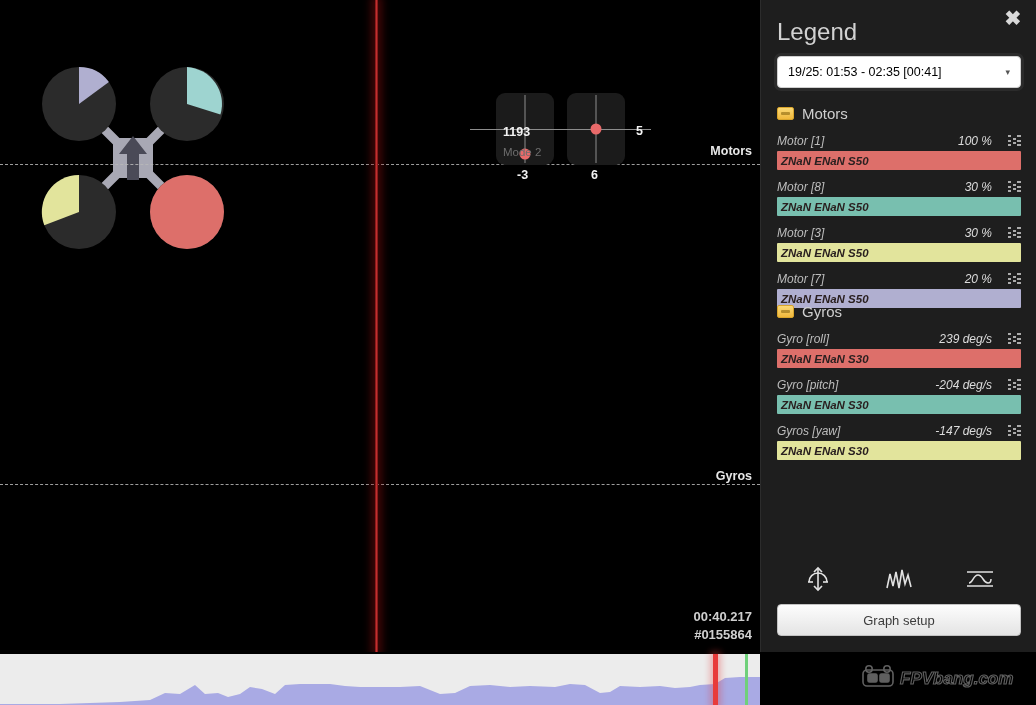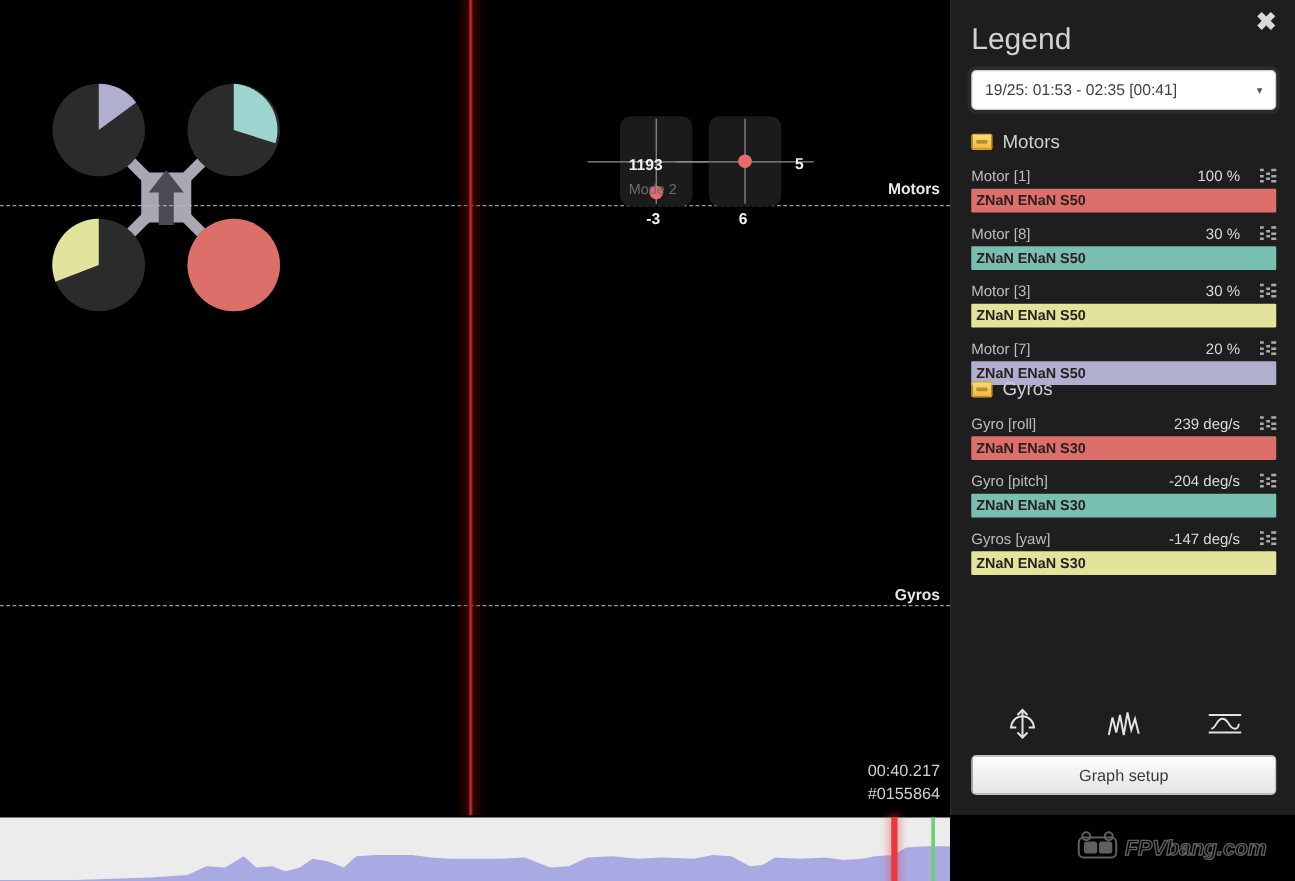--- a/index.html
+++ b/index.html
@@ -60,21 +60,21 @@
     position: absolute; color: #f2f2f2; font-size: 12.5px; font-weight: bold;
     white-space: nowrap;
   }
   #mode-label {
     position: absolute; color: #6d6d6d; font-size: 11.5px; white-space: nowrap;
   }
 
   
   #stamp {
     position: absolute; right: 8px; bottom: 8px; text-align: right;
-    color: #cfcfcf; font-size: 13px; line-height: 18px;
+    color: #cfcfcf; font-size: 13px; line-height: 18px; font-weight: bold;
   }
 
   
   #legend {
     position: absolute; left: 760px; top: 0; width: 276px; height: 652px;
     background: #1e1e1e; border-left: 1px solid #2c2c2c;
   }
   #legend-close {
     position: absolute; right: 12px; top: 8px; width: 22px; height: 22px;
     color: #d9d9d9; font-size: 20px; line-height: 20px; text-align: center;
@@ -83,37 +83,37 @@
   #legend-title {
     position: absolute; left: 16px; top: 18px;
     color: #d2d2d2; font-size: 24px; font-weight: normal;
   }
   #range-select {
     position: absolute; left: 16px; top: 56px; width: 244px; height: 32px;
     background: #fff; border: 1px solid #cfcfcf; border-radius: 4px;
     display: flex; align-items: center; padding: 0 10px;
     box-shadow: 0 0 0 3px rgba(255,255,255,.06);
   }
-  #range-select .val { color: #404040; font-size: 12.5px; flex: 1; }
+  #range-select .val { color: #000000; font-size: 12.5px; flex: 1; }
   #range-select .caret { color: #555; font-size: 9px; }
 
   .group { position: absolute; left: 16px; width: 244px; }
   .group-head { display: flex; align-items: center; gap: 8px; height: 26px; margin-bottom: 6px; }
   .folder-icon {
     width: 17px; height: 13px; border-radius: 2px;
     background: linear-gradient(#fbd976,#f0b83c);
     border: 1px solid #d9a52c; position: relative;
   }
   .folder-icon::after {
     content:""; position:absolute; left:3px; top:4px; width:9px; height:3px;
     background: rgba(130,95,10,.55); border-radius:1px;
   }
   .group-title { color: #cfcfcf; font-size: 15px; }
 
-  .field { margin-bottom: 8px; }
+  .field { margin-bottom: 8px; font-style: italic; }
   .field-row { display: flex; align-items: center; height: 17px; }
   .field-name { color: #bdbdbd; font-size: 12px; flex: 1; }
   .field-val { color: #dcdcdc; font-size: 12px; margin-right: 16px; white-space: nowrap; }
   .grid-icon { width: 13px; height: 11px; position: relative; opacity: .8; }
   .grid-icon i {
     position: absolute; display: block; background: #cfcfcf; height: 2px;
   }
   .field-bar {
     height: 19px; border-radius: 1px; margin-top: 2px;
     display: flex; align-items: center; padding-left: 4px;

